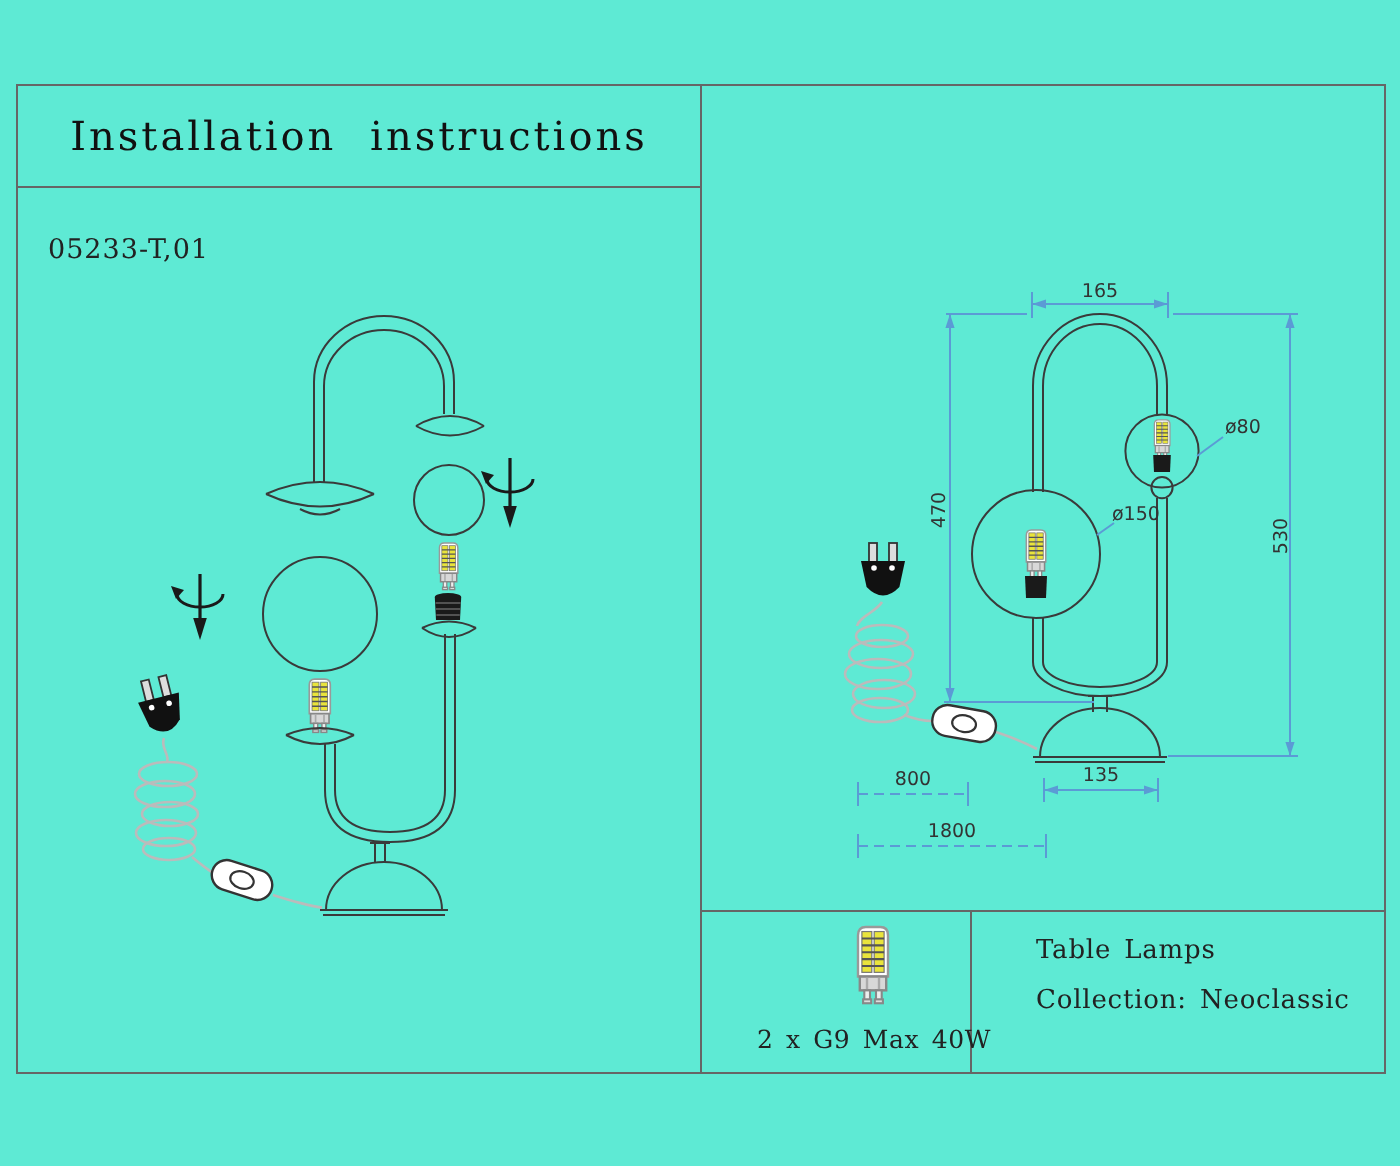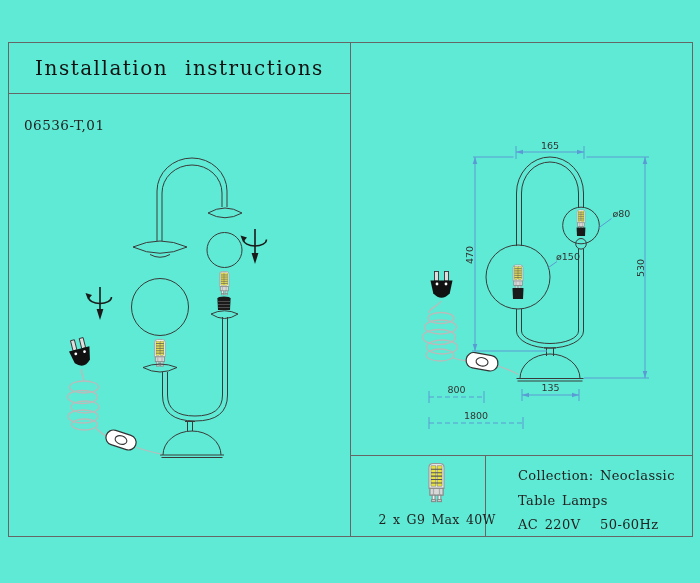--- a/index.html
+++ b/index.html
@@ -47,21 +47,21 @@
       </g>
     </defs>
   </svg>
 
   <div class="abs main-box"></div>
   <div class="abs panel-divider"></div>
 
   <div class="abs title-box">
     <span class="title">Installation instructions</span>
   </div>
-  <div class="abs model">06536-T,01</div>
+  <div class="abs model">05233-T,01</div>
 
   <svg class="abs" style="left:8px;top:93px" width="342" height="444" viewBox="8 93 342 444">
 
     <g>
       <path class="thin" d="M 157,241 L 157,191 A 35,33 0 0 1 227,191 L 227,207"></path>
       <path class="thin" d="M 162,241 L 162,193 A 30,28 0 0 1 222,193 L 222,207"></path>
       <path class="thin" d="M 133,247 Q 160,235 187,247 M 133,247 Q 160,259.5 187,247 M 150,254.5 Q 160,260 170,254.5"></path>
       <path class="thin" d="M 208,213 Q 225,203 242,213 M 208,213 Q 225,222.5 242,213"></path>
     </g>
 
@@ -204,18 +204,17 @@
   <div class="abs spec-divider"></div>
 
   <div class="abs spec-cell-bulb">
     <svg class="bulb-wrap" width="27" height="41" viewBox="0 0 18 27.3">
       <use href="#g9bulb" transform="translate(3,0.5)"></use>
     </svg>
     <div class="bulb-label">2 x G9 Max 40W</div>
   </div>
 
   <div class="abs spec-cell-info">
+    <div class="spec-line">Table Lamps</div>
     <div class="spec-line">Collection: Neoclassic</div>
-    <div class="spec-line">Table Lamps</div>
-    <div class="spec-line">AC 220V   50-60Hz</div>
   </div>
 
 </div>
 
 </body></html>

